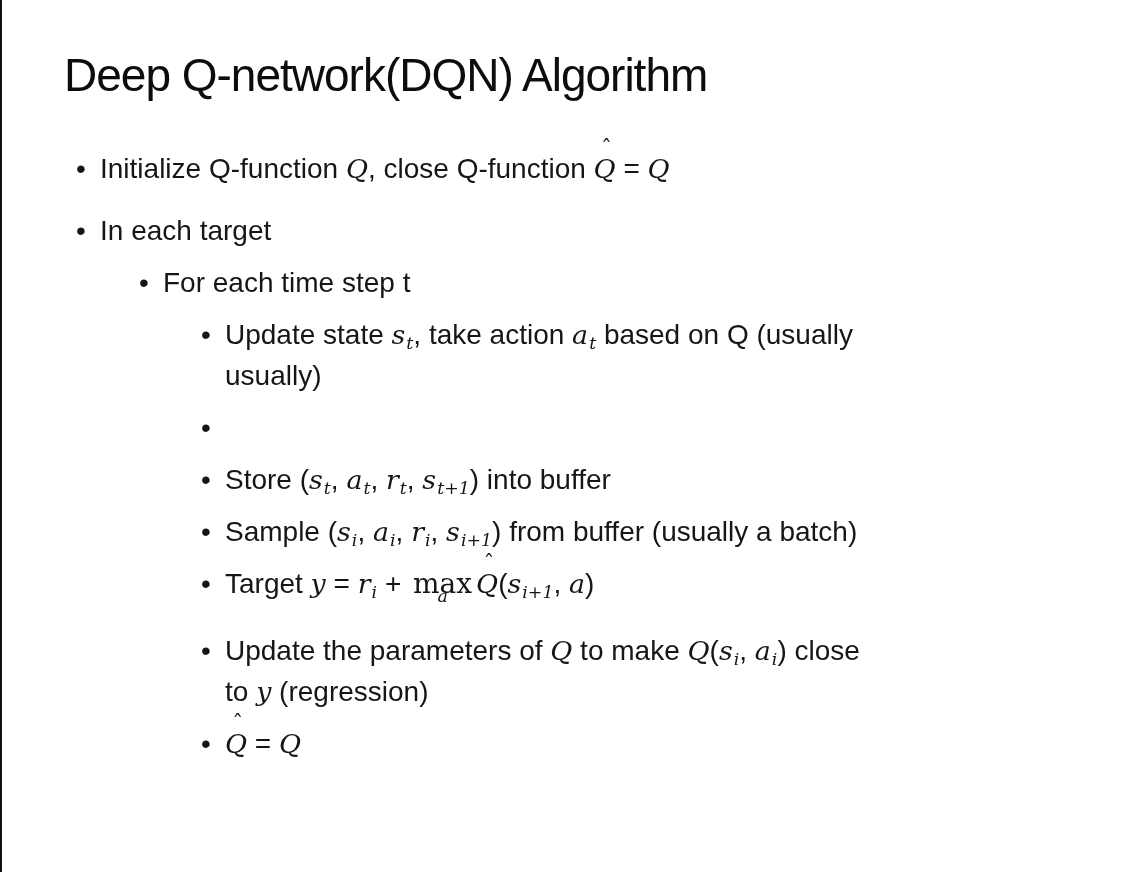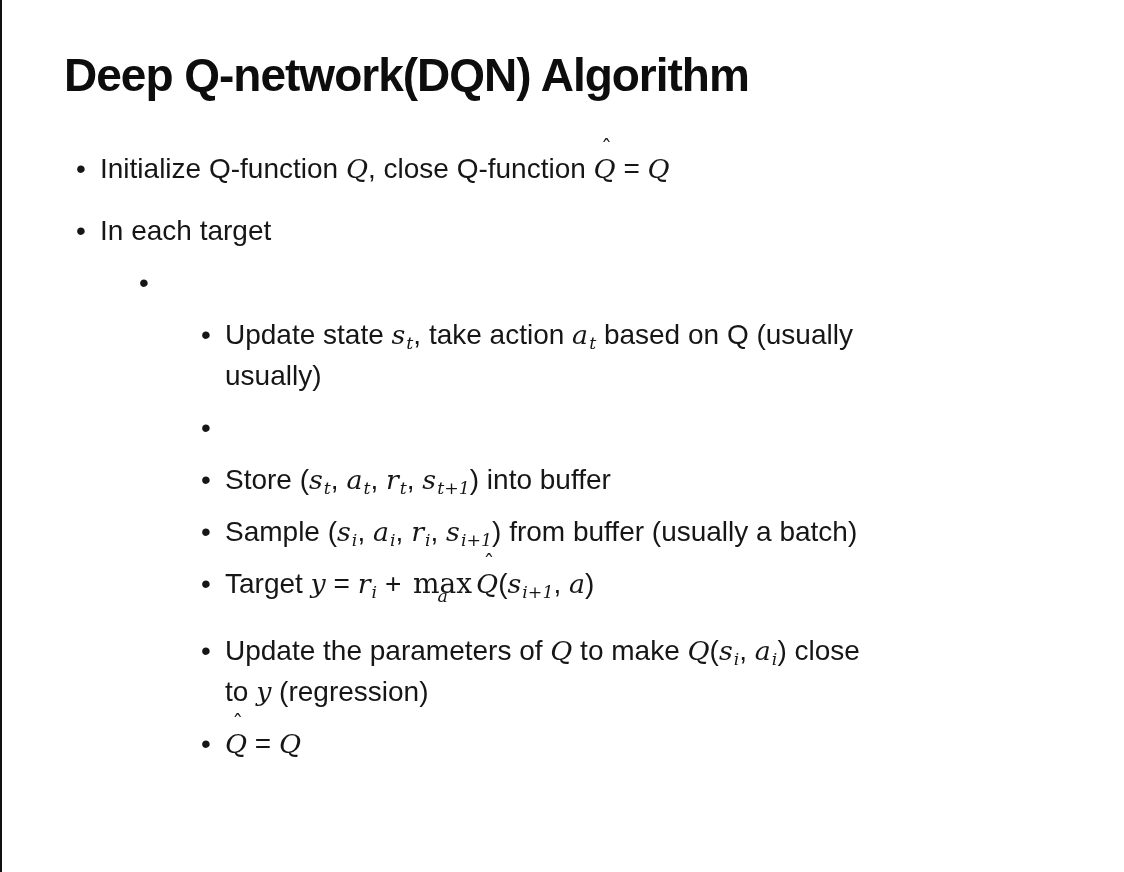--- a/index.html
+++ b/index.html
@@ -14,21 +14,21 @@
     position: relative;
     width: 1124px; height: 872px;
     background: #ffffff;
     border-left: 2px solid #111111;
     box-sizing: border-box;
   }
   .title {
     position: absolute;
     left: 62px; top: 48px;
     font-size: 46px;
-    font-weight: 700;
+    font-weight: 400;
     letter-spacing: -1px;
     color: #0d0d0d;
     white-space: nowrap;
   }
   .bullets {
     position: absolute;
     left: 0; top: 148px; right: 28px;
     font-size: 28px;
     line-height: 41px;
     color: #161616;
@@ -93,20 +93,21 @@
       <div class="row level-1">
         <span class="marker">•</span>
         <span class="txt"><span class="plain">Initialize Q-function </span><span class="math">Q</span><span class="plain">, close Q-function </span><span class="mhat"><span class="hatmark">ˆ</span><span class="math">Q</span></span><span class="plain"> = </span><span class="math">Q</span></span>
       </div>
       <div class="row level-1">
         <span class="marker">•</span>
         <span class="txt"><span class="plain">In each target</span></span>
       </div>
       <div class="row level-2">
         <span class="marker">•</span>
+        <span class="txt"><span class="plain">For each time step t</span></span>
       </div>
       <div class="row level-3">
         <span class="marker">•</span>
         <span class="txt"><span class="plain">Update state </span><span class="mgroup"><span class="math">s</span><sub class="msub">t</sub></span><span class="plain">, take action </span><span class="mgroup"><span class="math">a</span><sub class="msub">t</sub></span><span class="plain"> based on Q (usually</span><br><span class="plain">usually)</span></span>
       </div>
       <div class="row level-3">
         <span class="marker">•</span>
       </div>
       <div class="row level-3">
         <span class="marker">•</span>

